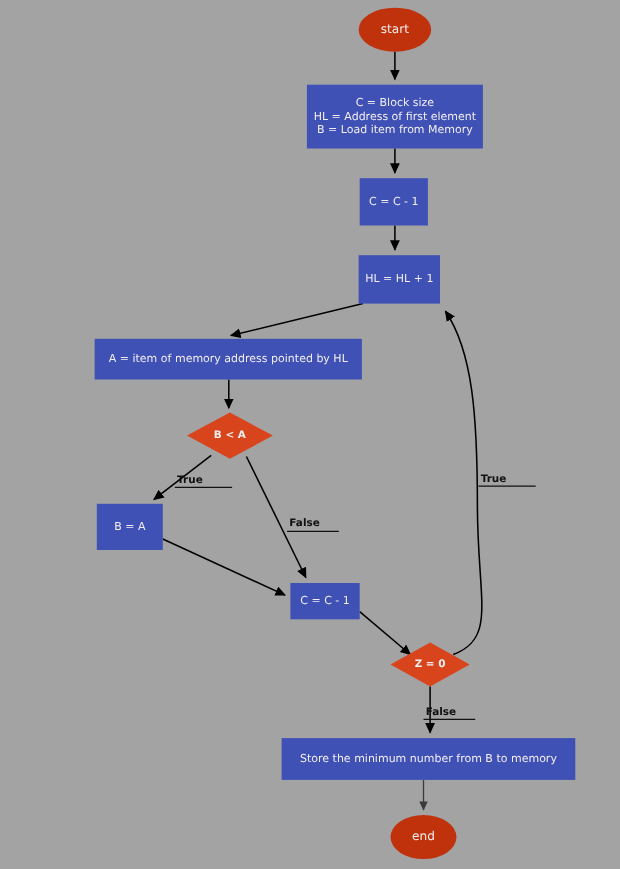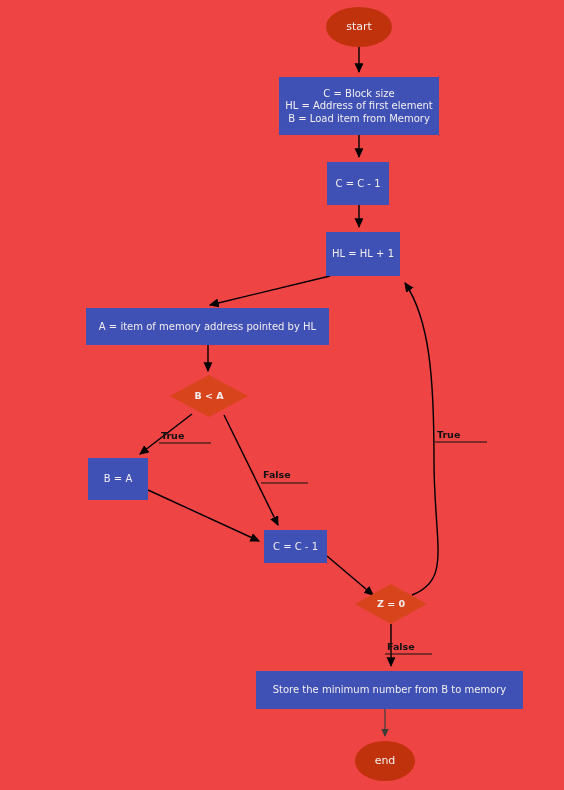--- a/index.html
+++ b/index.html
@@ -11,21 +11,21 @@
   body {
     width: 564px;
     height: 790px;
     overflow: hidden;
     font-family: "DejaVu Sans", "Liberation Sans", sans-serif;
   }
   #flowchart-root {
     position: relative;
     width: 564px;
     height: 790px;
-    background: #ef4444;
+    background: #a3a3a3;
     text-align: right;
   }
   svg#flow-svg {
     display: block;
     width: 564px;
     height: 790px;
   }
   .node-label {
     font-family: "DejaVu Sans", "Liberation Sans", sans-serif;
     fill: #f2eeee;

